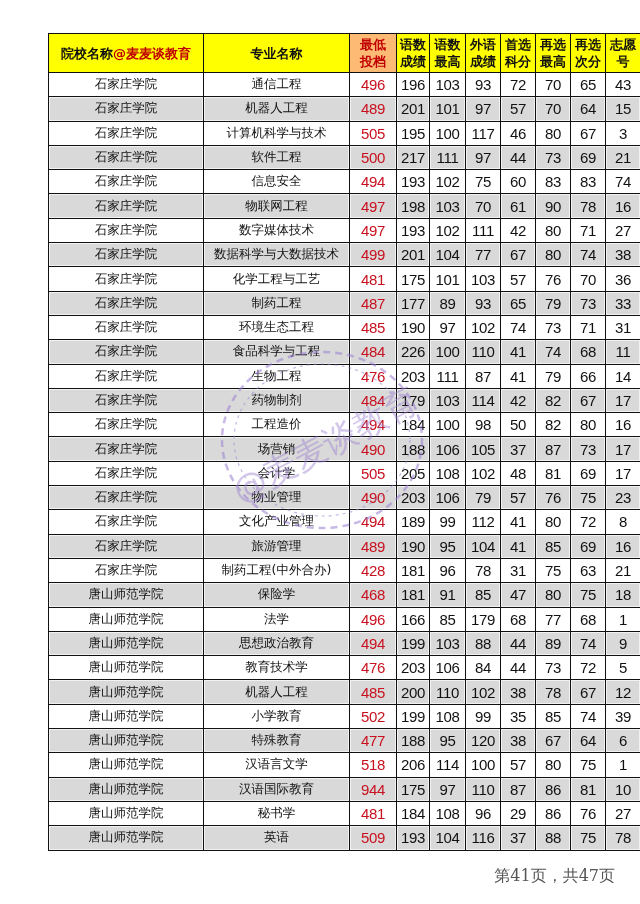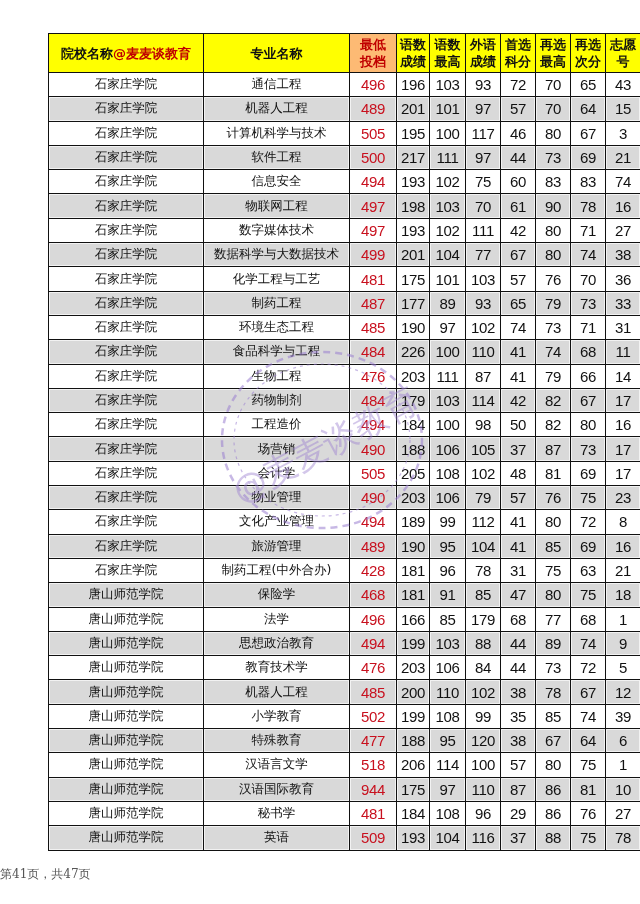--- a/index.html
+++ b/index.html
@@ -19,22 +19,22 @@
   col.c-n7 { width:35px; }
   th, td { border:1.5px solid #111; padding:0; text-align:center; vertical-align:middle;
            overflow:hidden; white-space:nowrap; }
   th { background:#ffff00; height:38px; font-weight:bold; font-size:13px; line-height:17px; color:#111; }
   th.th-min { background:#fdba74; color:#c00000; }
   th .at { color:#c00000; }
   td { height:23.3px; font-size:12.5px; color:#111; }
   td.num { font-size:15px; font-family:"Liberation Sans", "DejaVu Sans", sans-serif; letter-spacing:-0.3px; }
   td.min { color:#c8101e; }
   tr.gray td { background:#d9d9d9; box-shadow: inset 0 0 0 1px #f2f2f2; }
-  .footer { position:absolute; top:866px; left:0; width:615px; text-align:left;
-            font-family:"DejaVu Serif", "Liberation Serif", serif; font-size:12px; color:#555; }
+  .footer { position:absolute; top:866px; left:0; width:615px; text-align:right;
+            font-family:"DejaVu Serif", "Liberation Serif", serif; font-size:16px; color:#555; }
   .stamp { position:absolute; left:212px; top:340px; width:220px; height:200px; pointer-events:none; opacity:0.55; }
 </style>
 </head>
 <body>
 
 <div class="table-wrap">
   <table>
     <colgroup>
       <col class="c-school">
         <col class="c-major">

